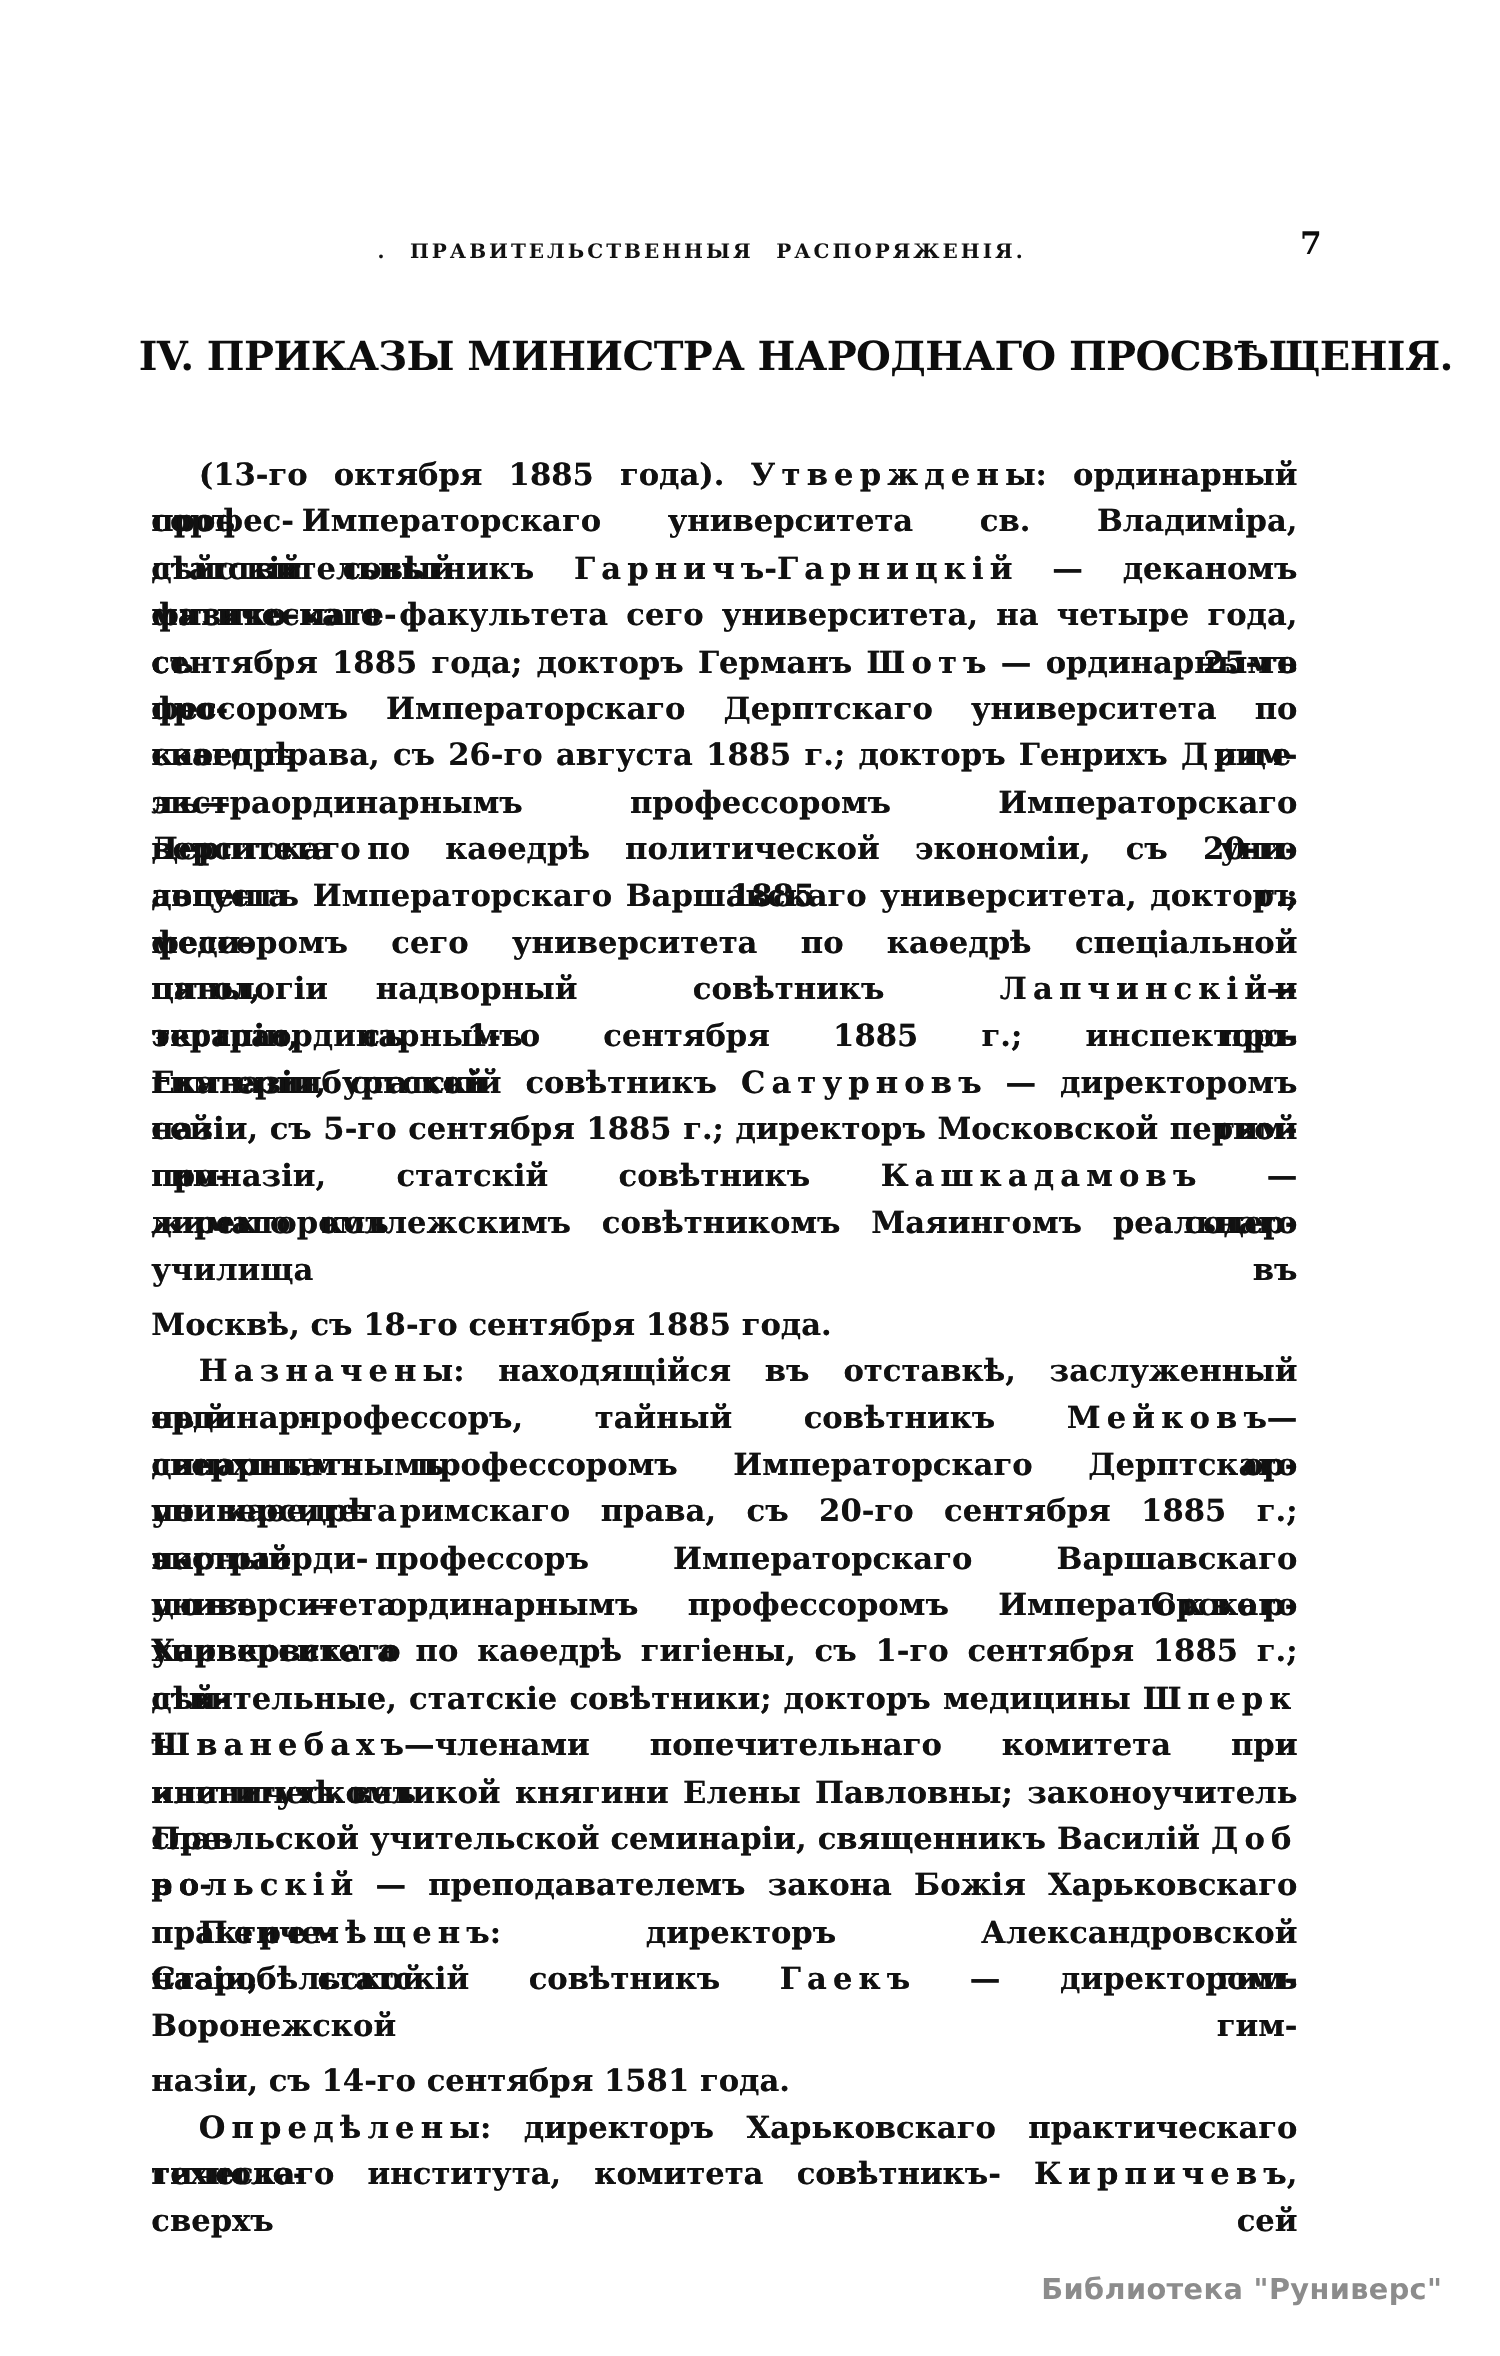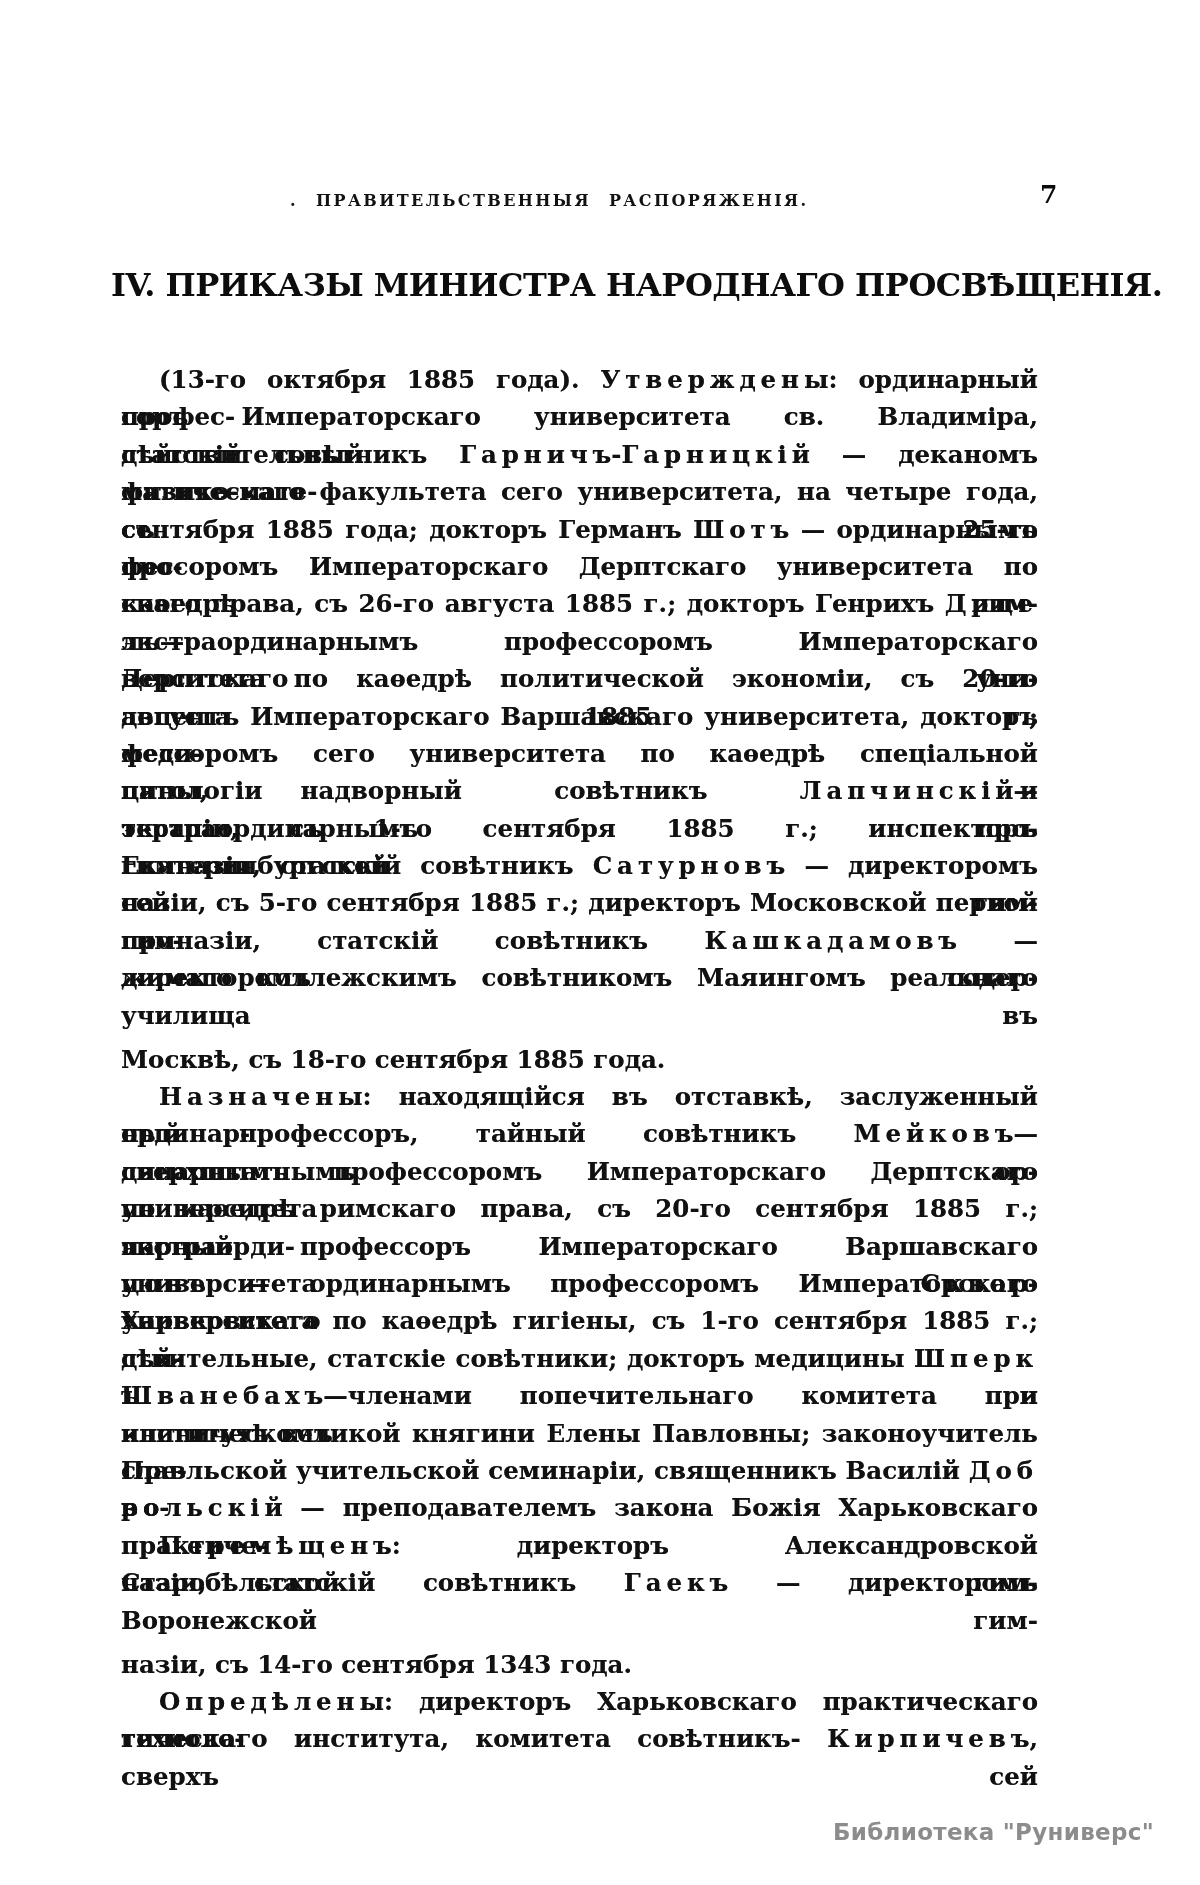--- a/index.html
+++ b/index.html
@@ -8,21 +8,21 @@
     background: #ffffff;
     font-family: "DejaVu Serif", serif;
     color: #101010;
     position: relative;
     overflow: hidden;
   }
   .page { position: absolute; inset: 0; }
 
   .running-head {
     position: absolute;
-    left: 290px; top: 191px;
+    left: 302px; top: 191px;
     font-size: 16px;
     font-weight: 700;
     letter-spacing: 2.4px;
     word-spacing: 10px;
     color: #121212;
     white-space: nowrap;
   }
   .page-number {
     position: absolute;
     left: 1040px; top: 180px;
@@ -107,20 +107,20 @@
     <div class="line">нарный профессоръ Императорскаго Варшавскаго университета С к в о р-</div>
     <div class="line">ц о в ъ — ординарнымъ профессоромъ Императорскаго Харьковскаго</div>
     <div class="line">университета по каѳедрѣ гигіены, съ 1-го сентября 1885 г.; дѣй-</div>
     <div class="line">ствительные, статскіе совѣтники; докторъ медицины Ш п е р к ъ и</div>
     <div class="line">Ш в а н е б а х ъ—членами попечительнаго комитета при клиническомъ</div>
     <div class="line">институтѣ великой княгини Елены Павловны; законоучитель Пре-</div>
     <div class="line">славльской учительской семинаріи, священникъ Василій Д о б р о-</div>
     <div class="line">в о л ь с к і й — преподавателемъ закона Божія Харьковскаго практиче-</div>
     <div class="line indent">П е р е м ѣ щ е н ъ: директоръ Александровской Старобѣльской гим-</div>
     <div class="line">назіи, статскій совѣтникъ Г а е к ъ — директоромъ Воронежской гим-</div>
-    <div class="line end">назіи, съ 14-го сентября 1343 года.</div>
+    <div class="line end">назіи, съ 14-го сентября 1581 года.</div>
     <div class="line indent">О п р е д ѣ л е н ы: директоръ Харьковскаго практическаго техноло-</div>
     <div class="line">гическаго института, комитета совѣтникъ- К и р п и ч е в ъ, сверхъ сей</div>
   </div>
 
   <div class="watermark">Библиотека "Руниверс"</div>
 
 </div>
 
 </body></html>

